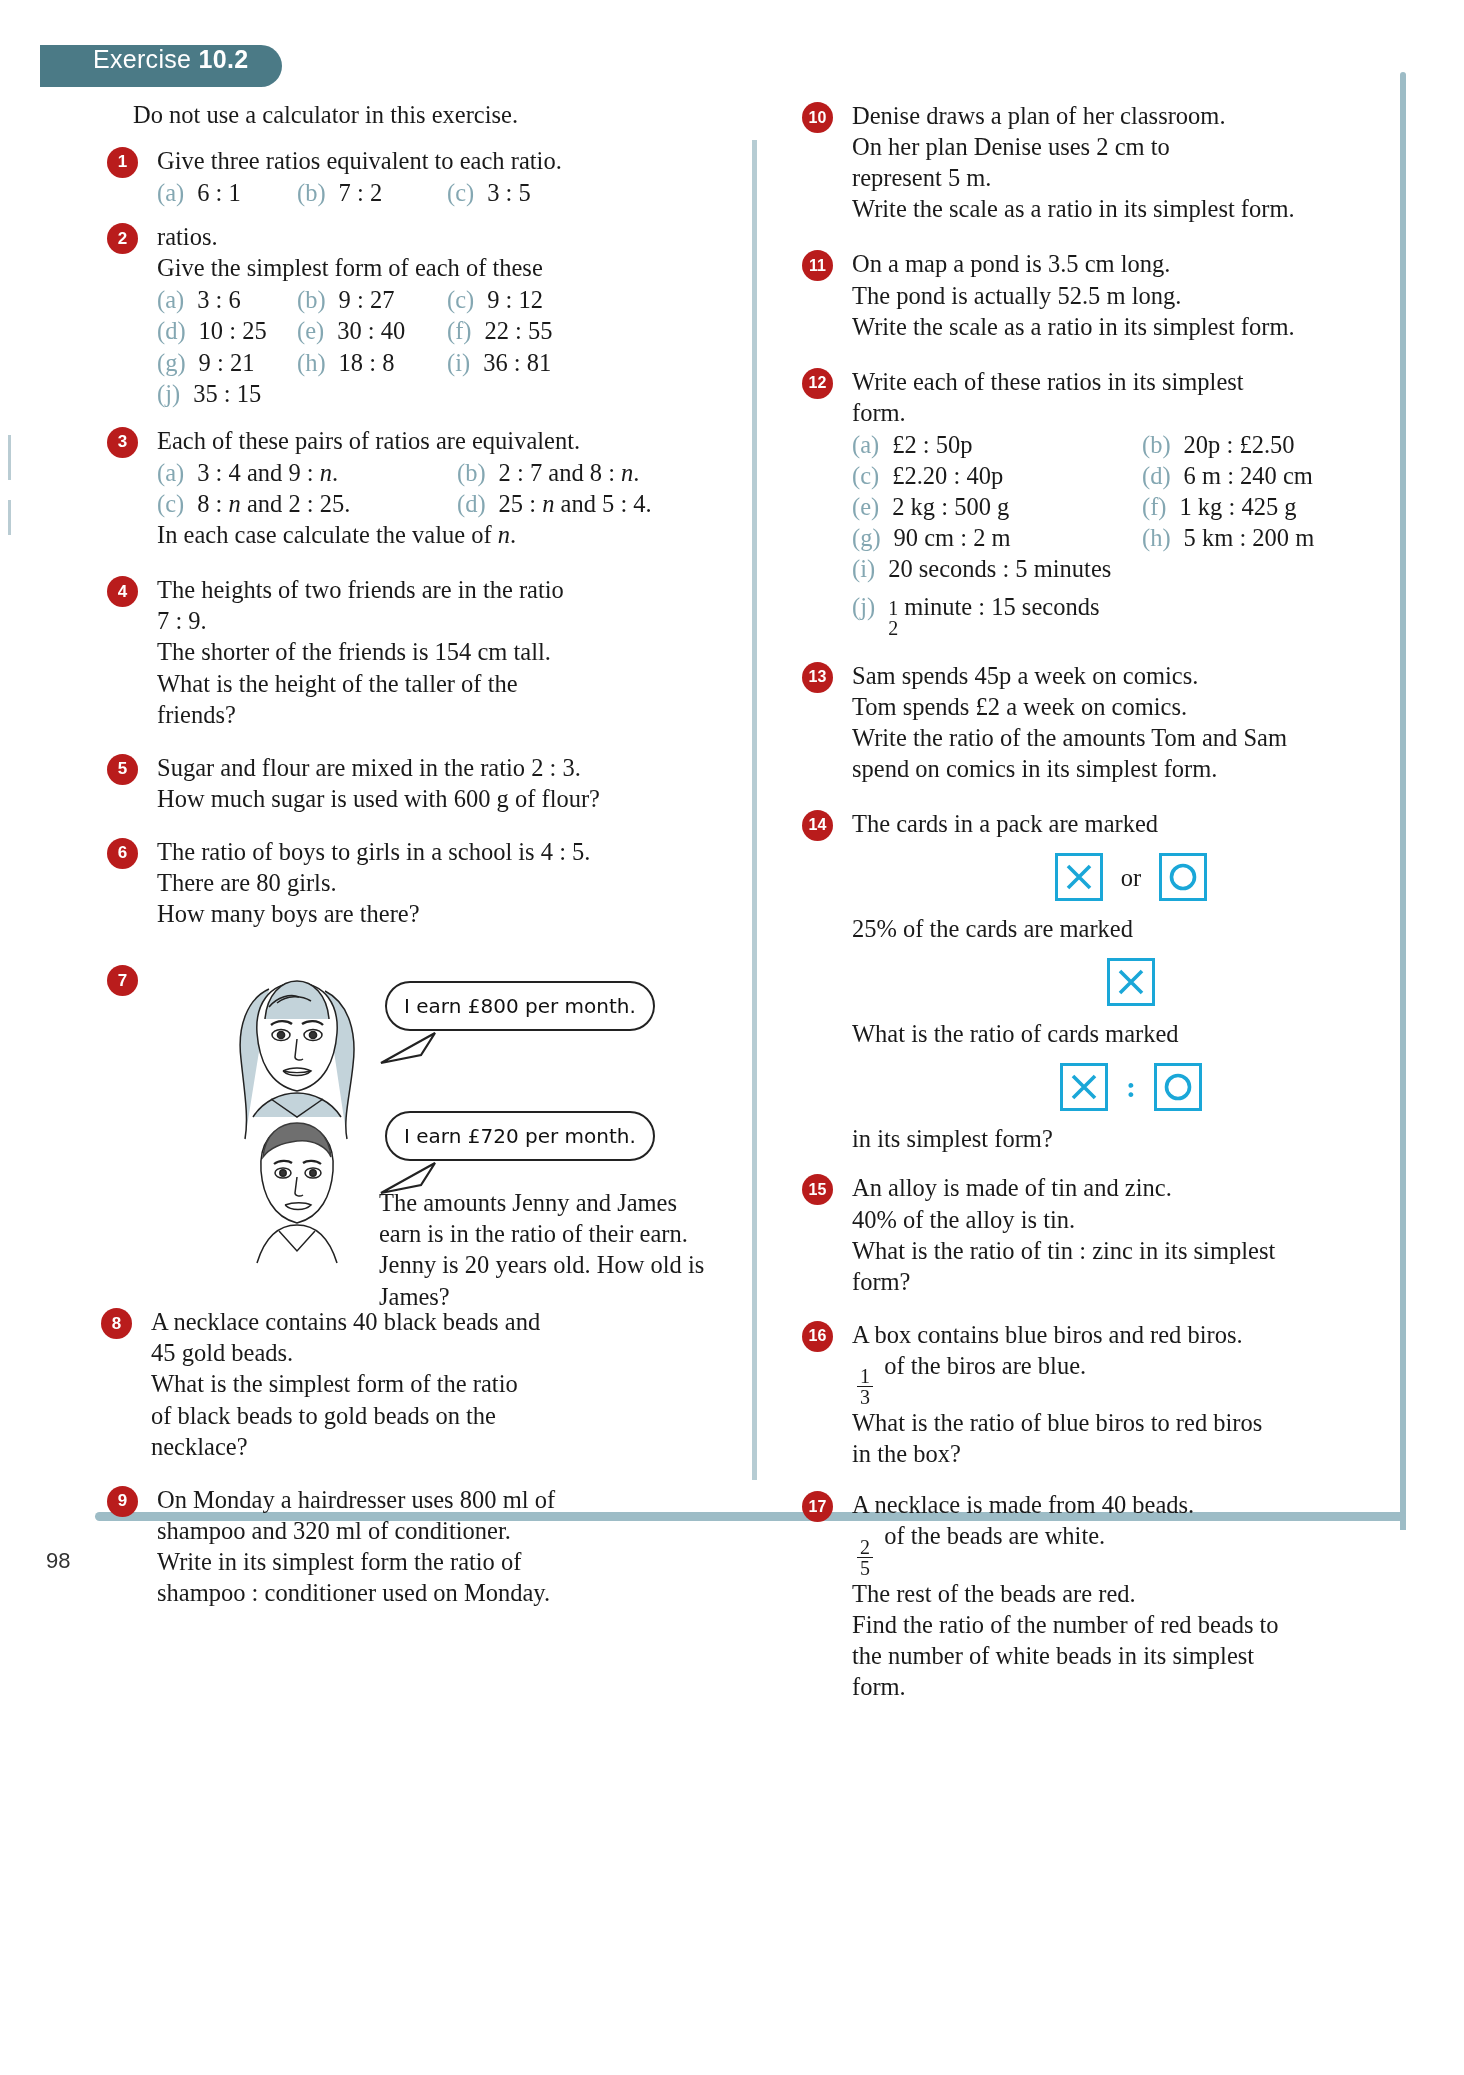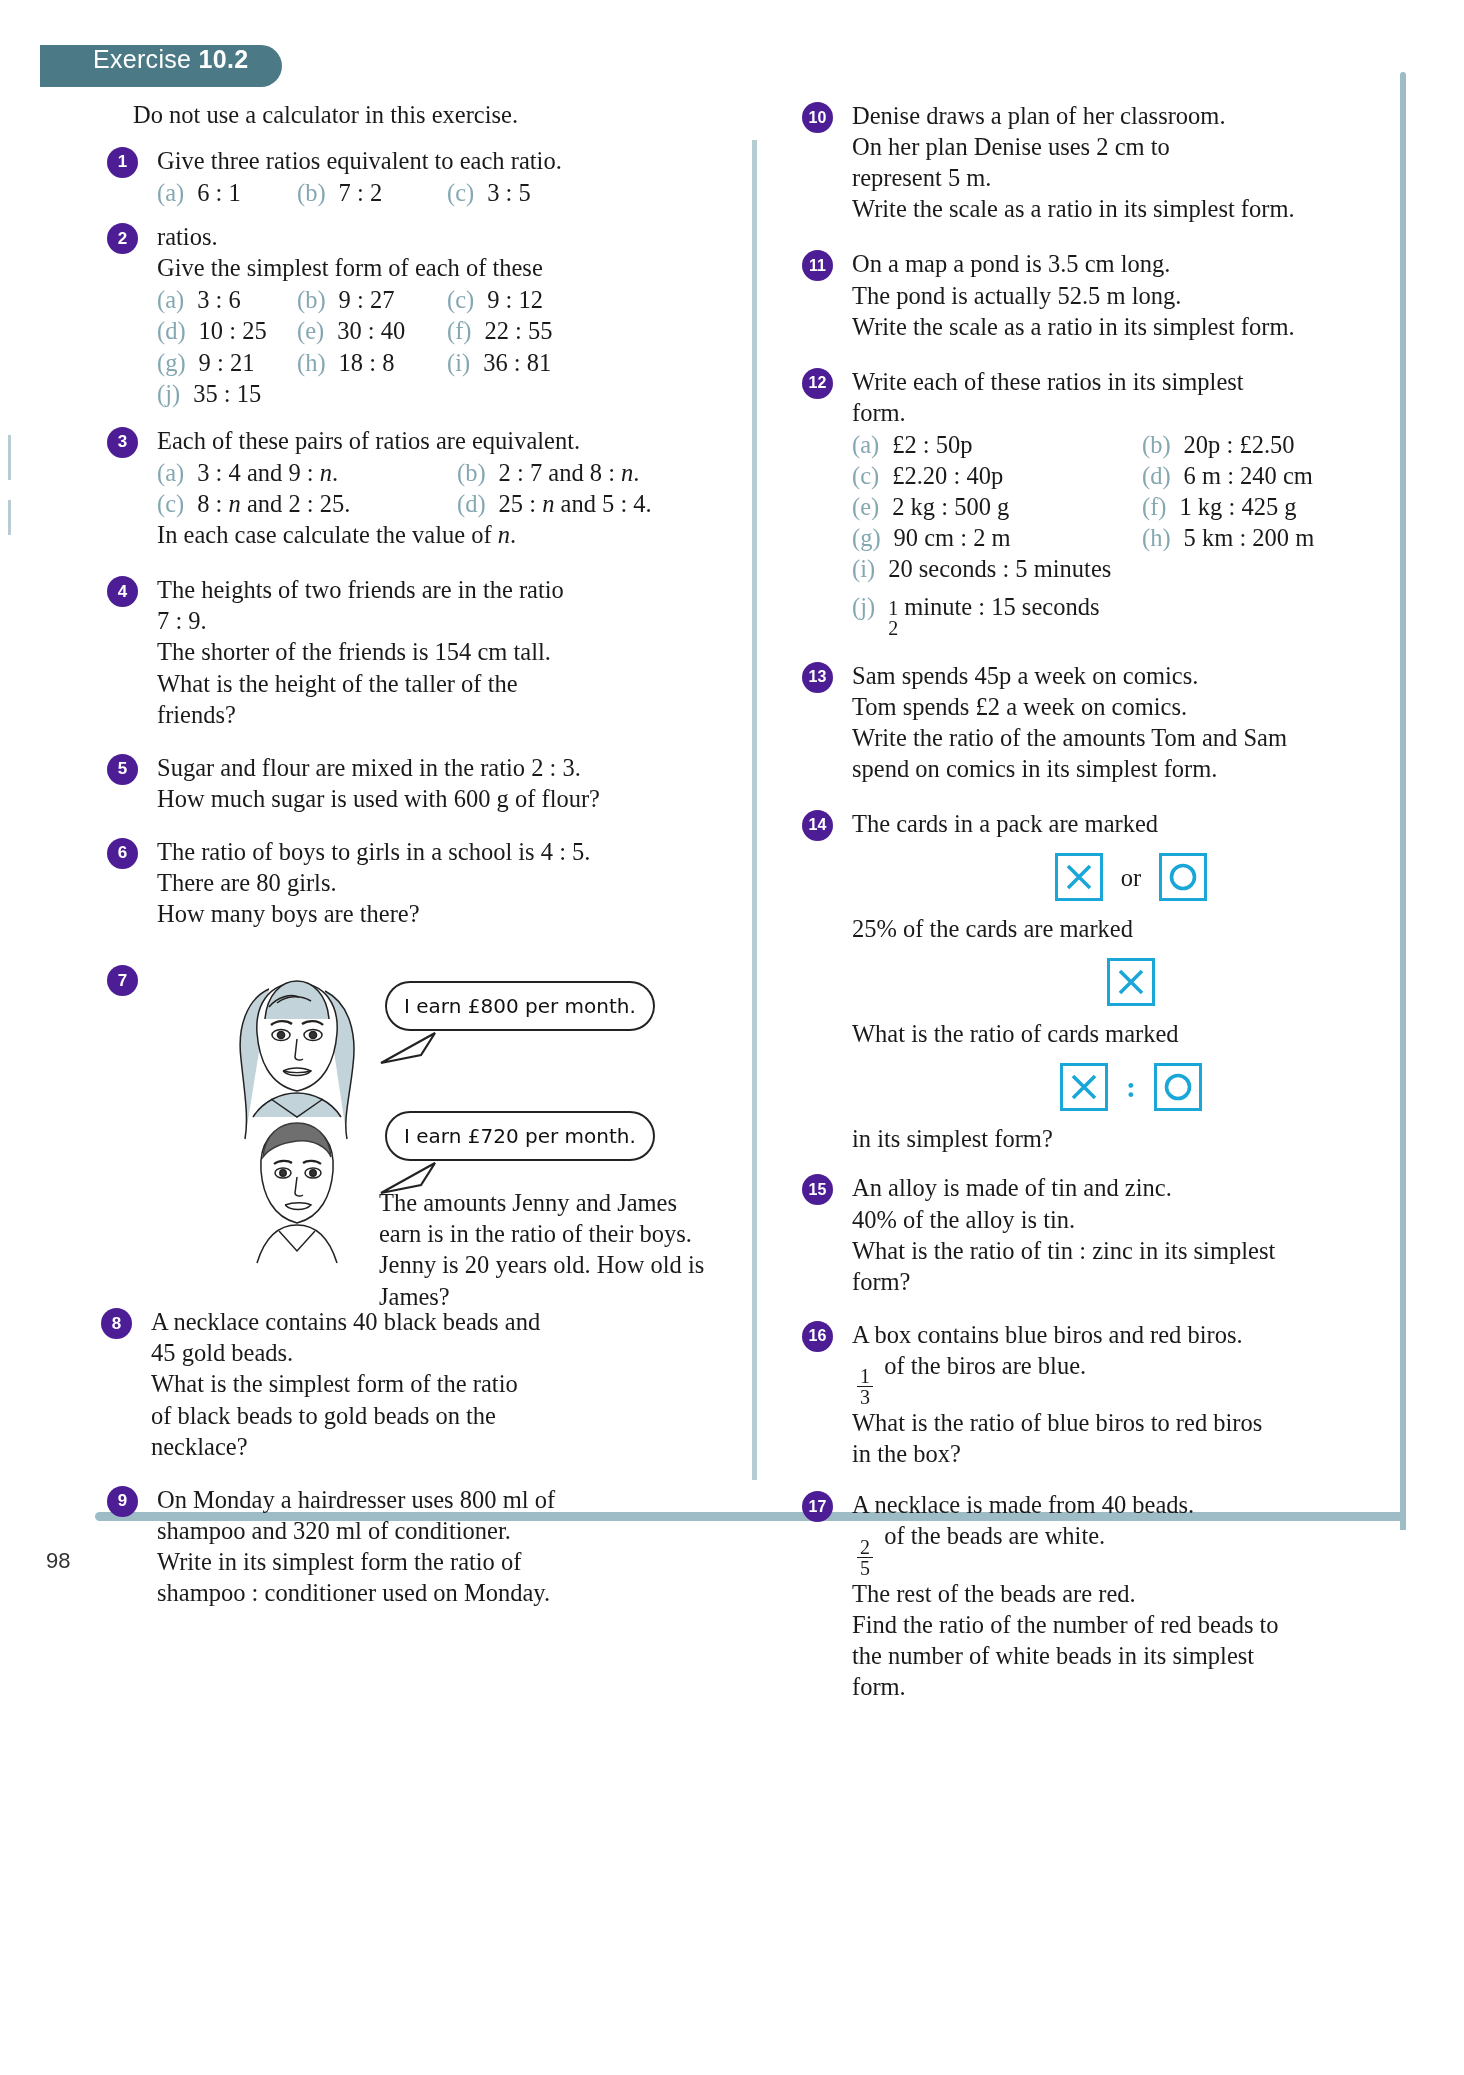--- a/index.html
+++ b/index.html
@@ -53,21 +53,21 @@
   .col{position:absolute;top:100px;}
   .col-left{left:95px;width:620px;}
   .col-right{left:790px;width:620px;}
 
   .intro{font-size:24.5px;line-height:1.26;margin:0 0 14px 38px;}
 
   .q{position:relative;margin:0 0 13px 0;padding-left:62px;}
   .badge{
     position:absolute;left:12px;top:2px;
     width:31px;height:31px;border-radius:50%;
-    background:#4c1d95;color:#fff;
+    background:#b91c1c;color:#fff;
     font-family:"Liberation Sans", sans-serif;
     font-size:17px;font-weight:bold;
     display:flex;align-items:center;justify-content:center;
     box-sizing:border-box;
   }
   .badge.two-digit{font-size:16px;}
   .q-body{font-size:24.5px;line-height:1.27;}
   .q-body .ln{display:block;white-space:nowrap;}
   .it{font-style:italic;}
 
@@ -319,21 +319,21 @@
         <div class="bubble" style="left:238px;top:148px;">
           <span>I earn £720 per month.</span>
         </div>
         <svg width="60" height="36" viewBox="0 0 60 36" style="position:absolute;left:230px;top:198px;">
           <path d="M58 2 L4 32 L44 24 Z" fill="#fff" stroke="#222" stroke-width="2.2"></path>
         </svg>
 
         <div class="q7-text" style="position:absolute;left:232px;top:224px;">
           <span class="ln">The amounts Jenny and</span>
           <span class="ln">James earn is in the ratio</span>
-          <span class="ln">of their boys.</span>
+          <span class="ln">of their earn.</span>
           <span class="ln">Jenny is 20 years old.</span>
           <span class="ln">How old is James?</span>
         </div>
       </div>
     </div>
 
     <div class="q" style="margin-top:6px;padding-left:56px;">
       <div class="badge" style="left:6px;">8</div>
       <div class="q-body">
         <span class="ln">A necklace contains 40 black beads and</span>

